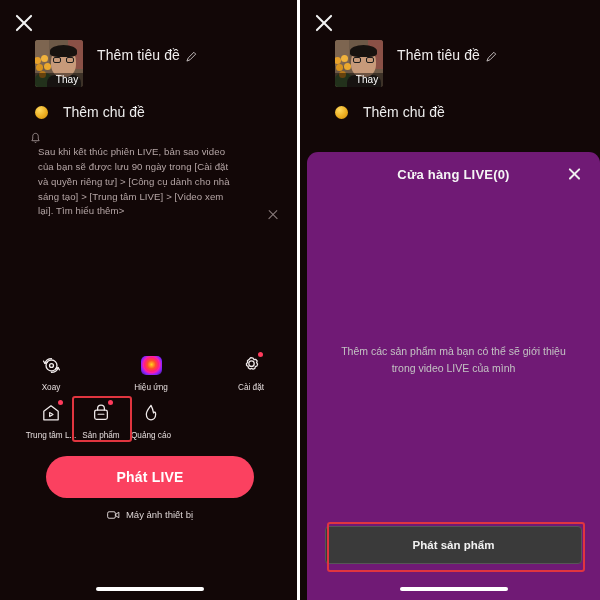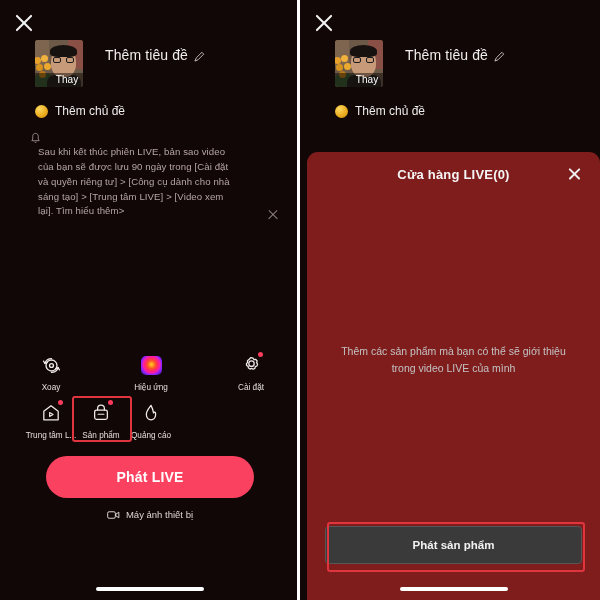--- a/index.html
+++ b/index.html
@@ -57,32 +57,32 @@
   .cover .glasses span { position:absolute; top:0; width:8px; height:6px; border:1.3px solid #1b1b1b; border-radius:2px; }
   .cover .glasses span:nth-child(1){ left:0; }
   .cover .glasses span:nth-child(2){ right:0; }
   .cover .body { position:absolute; left:12px; bottom:0; width:34px; height:12px; background:#2a2320; border-radius:8px 8px 0 0; }
   .cover .chg-label {
     position:absolute; left:0; right:0; bottom:0; height:14px;
     background:rgba(0,0,0,0.45); color:#fff; font-size:10px; line-height:14px;
     text-align:center; padding-left:16px; letter-spacing:.1px;
   }
   .title-text {
-    margin-left:22px; font-size:14px; color:#f0eeee; letter-spacing:.1px;
+    margin-left:14px; font-size:14px; color:#f0eeee; letter-spacing:.1px;
     display:flex; align-items:center; gap:6px; margin-top:7px;
   }
   .pencil-icon { display:inline-block; width:11px; height:11px; position:relative; top:1px; }
 
   
   .topic-row { position:absolute; left:35px; top:104px; display:flex; align-items:center; gap:7px; }
   .topic-dot {
     width:13px; height:13px; border-radius:50%;
     background:radial-gradient(circle at 35% 30%, #ffd95e 0%, #e9a91c 60%, #c98b12 100%);
   }
-  .topic-label { font-size:12px; color:#ededed; }
+  .topic-label { font-size:14px; color:#ededed;margin-left:8px; }
 
   
   .notice { position:absolute; left:30px; top:130px; width:245px; display:flex;flex-direction:column; }
   .bell-icon { width:12px; min-width:12px; margin-top:2px; }
   .notice-text {
     margin-left:8px; font-size:9.6px; line-height:1.55; color:#b5a6a6;
     letter-spacing:.1px; width:200px;
   }
   .notice-close {
     position:absolute; right:-4px; bottom:-2px; width:12px; height:12px; opacity:.75;
@@ -141,21 +141,21 @@
     width:3.5px; height:3.5px; border-radius:50%; background:#fff;
   }
   .home-bar {
     position:absolute; left:50%; transform:translateX(-50%); bottom:9px;
     width:108px; height:4px; border-radius:2px; background:#fff;
   }
 
   
   .sheet {
     position:absolute; left:7px; right:0px; top:152px; bottom:0;
-    background:#7f1d1d; border-radius:11px 11px 0 0;
+    background:#701a75; border-radius:11px 11px 0 0;
   }
   .sheet-head {
     position:relative; height:44px; display:flex; align-items:center; justify-content:center;
   }
   .sheet-title { font-size:13px; font-weight:bold; color:#f5f5f5; letter-spacing:.2px; }
   .sheet-close {
     position:absolute; right:18px; top:14px; width:15px; height:15px;
   }
   .sheet-close::before, .sheet-close::after {
     content:""; position:absolute; left:0; top:6.5px; width:15px; height:1.8px; background:#efefef; border-radius:1px;

